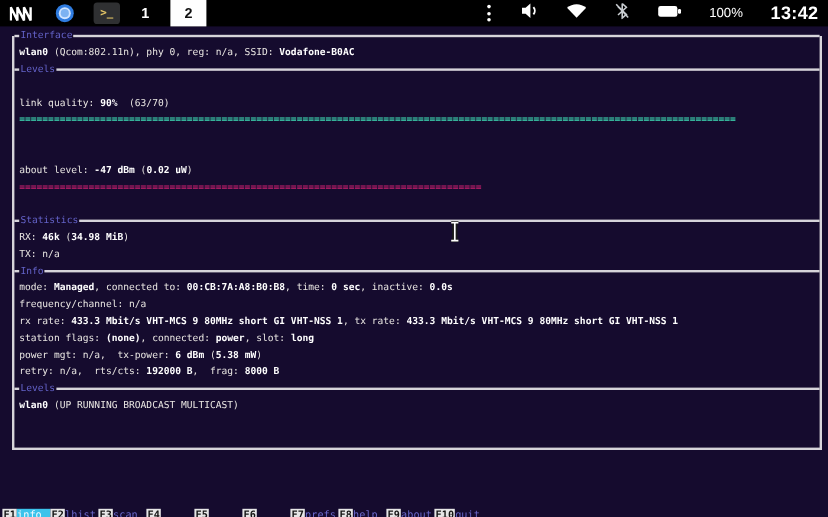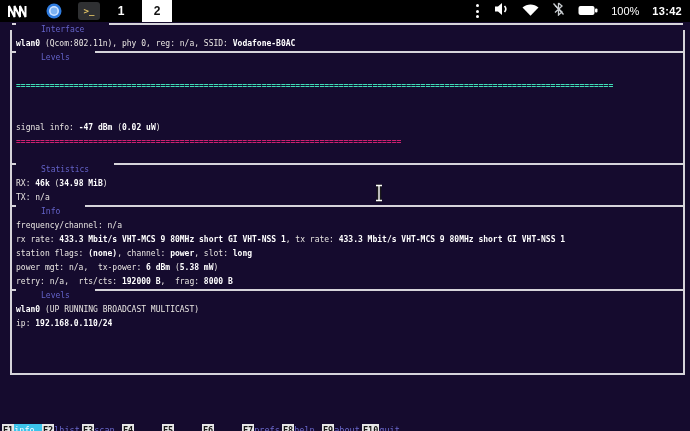--- a/index.html
+++ b/index.html
@@ -10,50 +10,50 @@
     overflow: hidden;
     font-family: "DejaVu Sans Mono", monospace;
   }
   
   .statusbar {
     position: absolute; top:0; left:0; width:690px; height:22px;
     background:#000; display:flex; align-items:center; justify-content:space-between;
     color:#fff; font-family:"Liberation Sans", sans-serif;
   }
   .sb-left { display:flex; align-items:center; height:22px; }
-  .sb-right { display:flex; align-items:center; height:22px; gap:13px; padding-right:8px; }
+  .sb-right { display:flex; align-items:center; height:22px; gap:23px; padding-right:8px; }
   .logo { margin-left:8px; display:flex; align-items:center; }
   .appicon { margin-left:16px; display:flex; align-items:center; }
   .termicon {
     margin-left:16px; width:22px; height:18px; background:#2f3032; border-radius:3px;
     display:flex; align-items:center; justify-content:center;
     color:#e3c466; font-family:"DejaVu Sans Mono",monospace; font-size:9px; font-weight:bold;
   }
   .tab {
     width:30px; height:22px; display:flex; align-items:center; justify-content:center;
     font-size:12px; font-weight:bold; color:#fff; margin-left:6px; cursor:default;
   }
   .tab.active { background:#fff; color:#111; }
-  .sb-time { font-size:11px; font-weight:bold; letter-spacing:0.3px; }
+  .sb-time { font-size:15px; font-weight:bold; letter-spacing:0.3px; }
   .sb-batt-pct { font-size:11px; }
   .dots { display:flex; flex-direction:column; gap:2.5px; padding:0 2px; }
   .dots i { width:3px; height:3px; border-radius:50%; background:#fff; }
   
   .tbox {
     position:absolute; left:10px; top:30px; width:675px; height:345px;
     border-left:2px solid #d6d4da; border-right:2px solid #d6d4da; border-bottom:2px solid #d6d4da;
   }
   .trows { margin-top:-7px; }
   .row {
     height:14px; line-height:14px; font-size:8px; color:#e9e6e2;
     white-space:pre; padding-left:4px; overflow:hidden;
   }
   .row b { color:#ffffff; }
   .row.bar { font-weight:bold; letter-spacing:0; }
-  .hdr { display:flex; height:14px;gap:24px; }
+  .hdr { display:flex; align-items:center; height:14px; }
   .hdr .rl { height:2px; background:#d6d4da; }
   .hdr .rl.start { width:4px; }
   .hdr .rl.end { flex:1; }
   .hdr .lbl { font-size:8px; line-height:14px; padding:0 1px; color:#6463c9; }
   
   .menubar {
     position:absolute; left:2px; top:404px; height:13px;
     display:flex; font-size:8.5px; line-height:13px; white-space:pre;margin-top:20px;
   }
   .mslot { width:40px; display:flex; }
@@ -126,50 +126,51 @@
         <span class="lbl">Interface</span>
         <span class="rl end"></span>
       </div>
       <div class="row"><b>wlan0</b><span> (Qcom:802.11n), phy 0, reg: n/a, SSID: </span><b>Vodafone-B0AC</b></div>
       <div class="hdr">
         <span class="rl start"></span>
         <span class="lbl">Levels</span>
         <span class="rl end"></span>
       </div>
       <div class="row"></div>
+      <div class="row"><span>link quality: </span><b>90%</b><span>  (63/70)</span></div>
       <div class="row bar" style="color: rgb(63, 224, 184);">============================================================================================================================</div>
       <div class="row"></div>
       <div class="row"></div>
-      <div class="row"><span>signal info: </span><b>-47 dBm</b><span> (</span><b>0.02 uW</b><span>)</span></div>
+      <div class="row"><span>about level: </span><b>-47 dBm</b><span> (</span><b>0.02 uW</b><span>)</span></div>
       <div class="row bar" style="color: rgb(205, 32, 112);">================================================================================</div>
       <div class="row"></div>
       <div class="hdr">
         <span class="rl start"></span>
         <span class="lbl">Statistics</span>
         <span class="rl end"></span>
       </div>
       <div class="row"><span>RX: </span><b>46k</b><span> (</span><b>34.98 MiB</b><span>)</span></div>
       <div class="row"><span>TX: n/a</span></div>
       <div class="hdr">
         <span class="rl start"></span>
         <span class="lbl">Info</span>
         <span class="rl end"></span>
       </div>
+      <div class="row"><span>mode: </span><b>Managed</b><span>, connected to: </span><b>00:CB:7A:A8:B0:B8</b><span>, time: </span><b>0 sec</b><span>, inactive: </span><b>0.0s</b></div>
       <div class="row"><span>frequency/channel: n/a</span></div>
       <div class="row"><span>rx rate: </span><b>433.3 Mbit/s VHT-MCS 9 80MHz short GI VHT-NSS 1</b><span>, tx rate: </span><b>433.3 Mbit/s VHT-MCS 9 80MHz short GI VHT-NSS 1</b></div>
-      <div class="row"><span>station flags: </span><b>(none)</b><span>, channel: </span><b>power</b><span>, slot: </span><b>long</b></div>
+      <div class="row"><span>station flags: </span><b>(none)</b><span>, connected: </span><b>power</b><span>, slot: </span><b>long</b></div>
       <div class="row"><span>power mgt: n/a,  tx-power: </span><b>6 dBm</b><span> (</span><b>5.38 mW</b><span>)</span></div>
       <div class="row"><span>retry: n/a,  rts/cts: </span><b>192000 B</b><span>,  frag: </span><b>8000 B</b></div>
       <div class="hdr">
         <span class="rl start"></span>
         <span class="lbl">Levels</span>
         <span class="rl end"></span>
       </div>
       <div class="row"><b>wlan0</b><span> (UP RUNNING BROADCAST MULTICAST)</span></div>
-      <div class="row"><span>ip: </span><b>192.168.0.110/24</b></div>
     </div>
 </div>
 
 <div class="menubar"><span class="mslot"><span class="fkey">F1</span><span class="flabel active">info</span></span><span class="mslot"><span class="fkey">F2</span><span class="flabel">lhist</span></span><span class="mslot"><span class="fkey">F3</span><span class="flabel">scan</span></span><span class="mslot"><span class="fkey">F4</span><span class="flabel"></span></span><span class="mslot"><span class="fkey">F5</span><span class="flabel"></span></span><span class="mslot"><span class="fkey">F6</span><span class="flabel"></span></span><span class="mslot"><span class="fkey">F7</span><span class="flabel">prefs</span></span><span class="mslot"><span class="fkey">F8</span><span class="flabel">help</span></span><span class="mslot"><span class="fkey">F9</span><span class="flabel">about</span></span><span class="mslot wide"><span class="fkey">F10</span><span class="flabel">quit</span></span></div>
 
 <span class="cursor">
   <svg width="10" height="18" viewBox="0 0 10 18">
     <path d="M2,1.5 H4 V16.5 H2 M6,1.5 H8 M6,16.5 H8 M4,1.5 H6 V16.5 H4" stroke="#1a1a1a" stroke-width="2.6" fill="none"></path>
     <path d="M2,1.5 H8 M5,1.5 V16.5 M2,16.5 H8" stroke="#fff" stroke-width="1.4" fill="none"></path>
   </svg>

